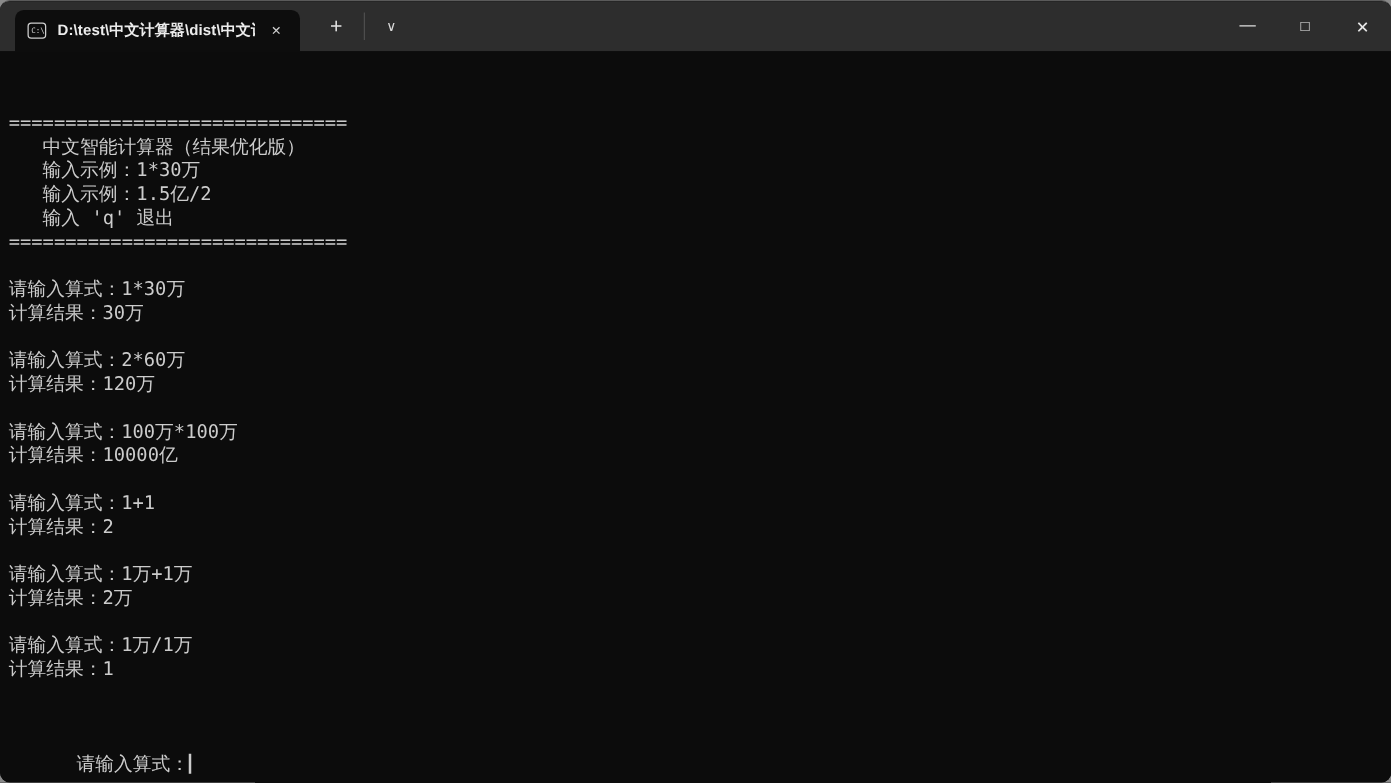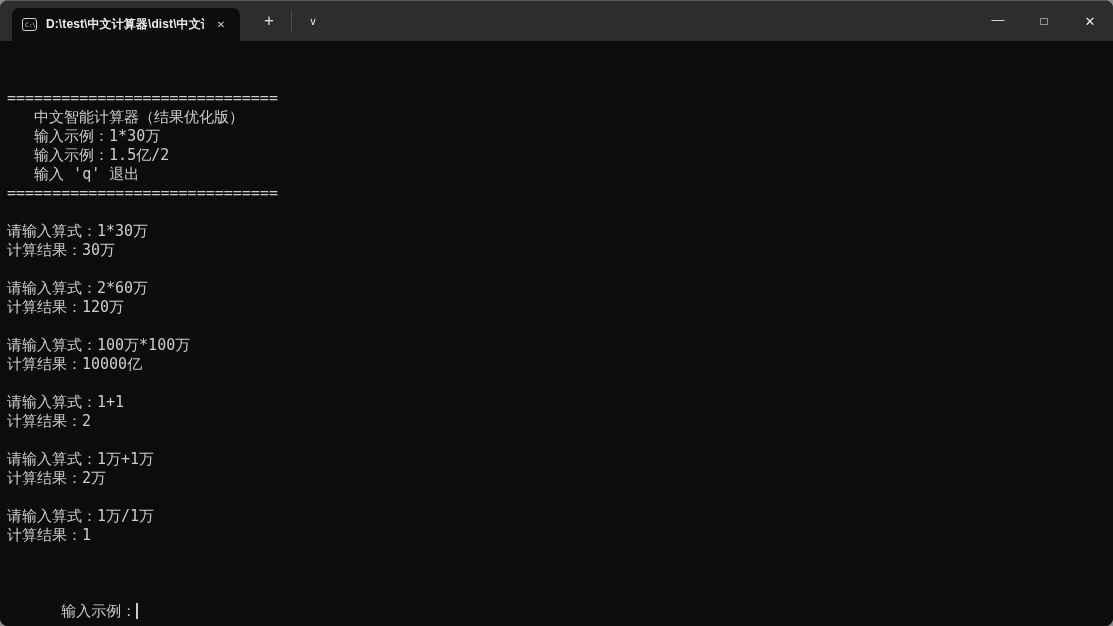--- a/index.html
+++ b/index.html
@@ -196,17 +196,17 @@
 请输入算式：1+1
 计算结果：2
 
 请输入算式：1万+1万
 计算结果：2万
 
 请输入算式：1万/1万
 计算结果：1
 </div>
     <div class="prompt-line">
-      <span>输入示例：</span><span class="cursor"></span>
+      <span>请输入算式：</span><span class="cursor"></span>
     </div>
   </div>
 
 </div>
 
 </body></html>

